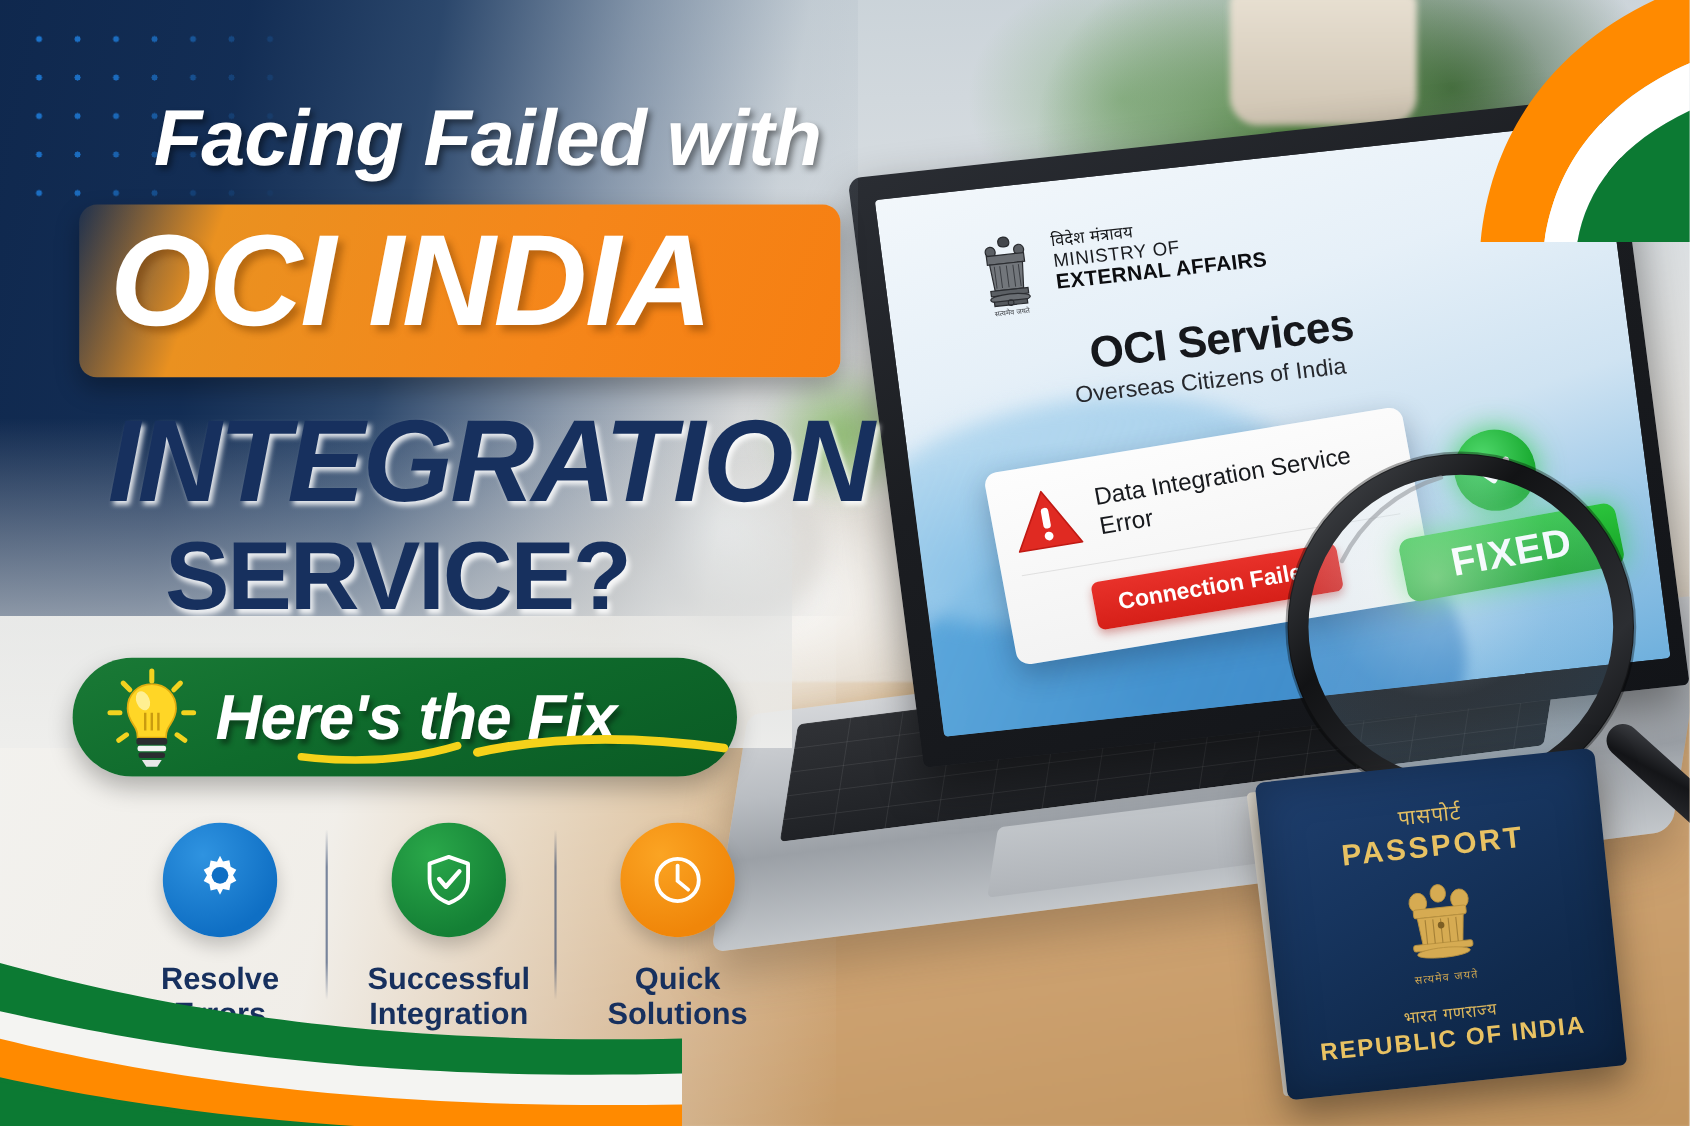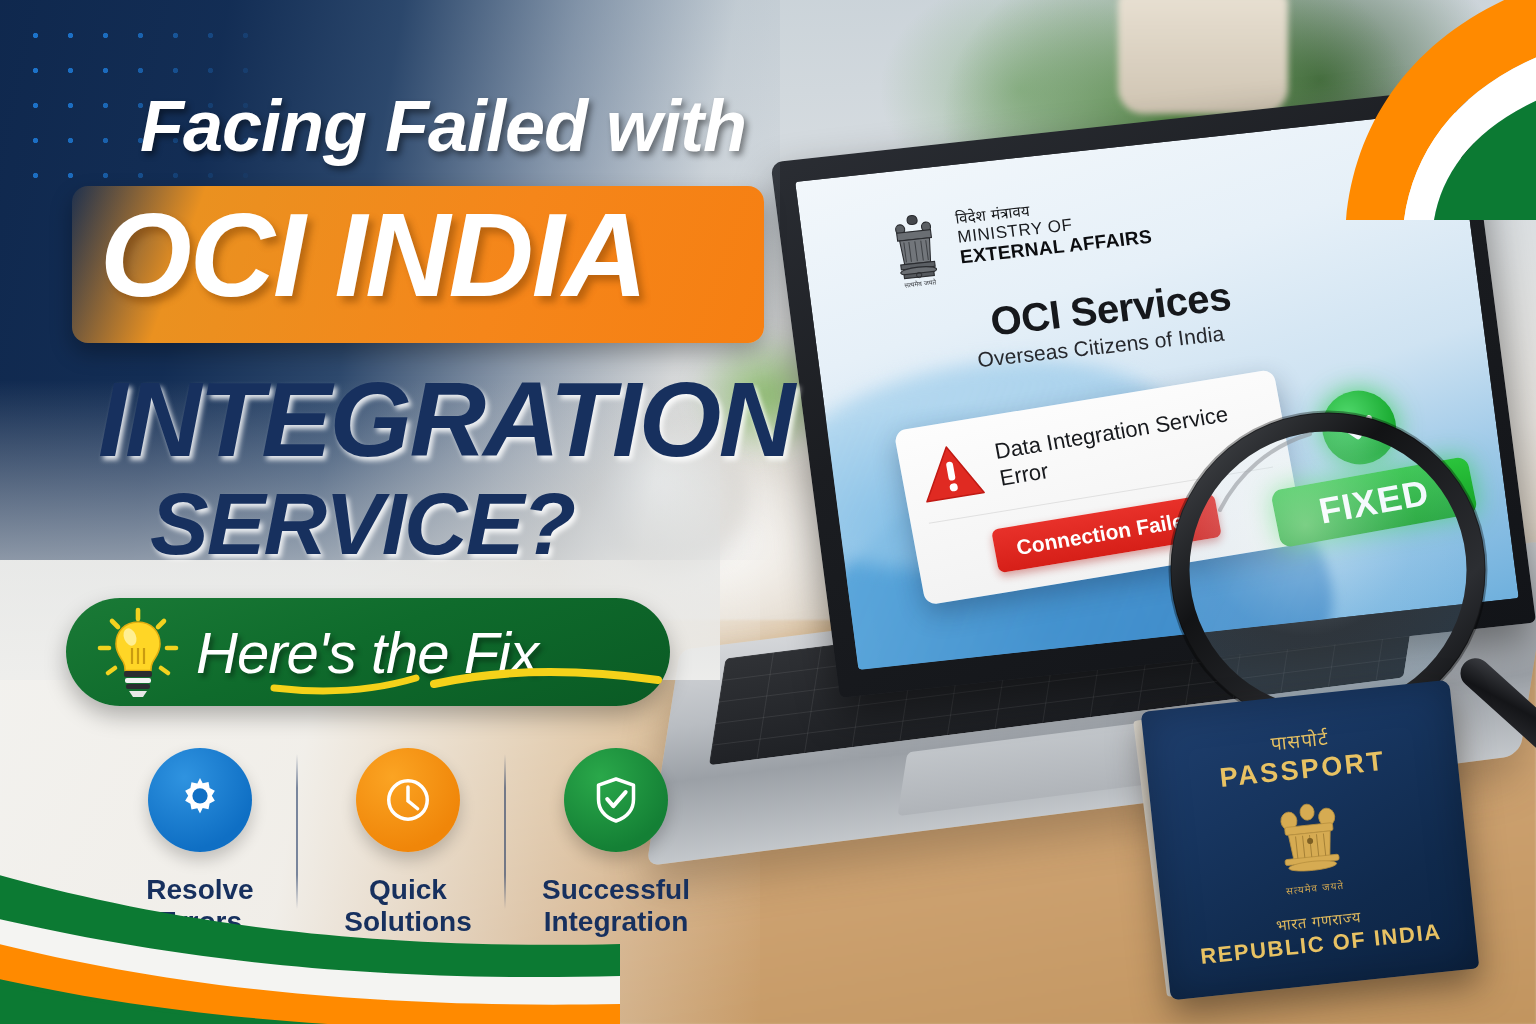--- a/index.html
+++ b/index.html
@@ -258,37 +258,37 @@
   }
   .h-line3 {
     position:absolute; left:98px; top:366px;
     font-size:106px; font-weight:bold; font-style:italic;
     color:#17305e; letter-spacing:-2.5px; line-height:1;
     text-shadow:3px 4px 5px rgba(255,255,255,0.85);
     white-space:nowrap;
   }
   .h-line4 {
     position:absolute; left:150px; top:480px;
-    font-size:88px; font-weight:bold; font-style:italic;
+    font-size:88px; font-weight:bold; 
     color:#17305e; letter-spacing:-2px; line-height:1;
     text-shadow:3px 4px 5px rgba(255,255,255,0.85);
     white-space:nowrap;
   }
 
   
   .cta {
     position:absolute; left:66px; top:598px; width:604px; height:108px;
     background:linear-gradient(160deg,#1a7a36 0%, #0f6b2c 45%, #0a5a24 100%);
     border-radius:54px;
     box-shadow:0 10px 22px rgba(0,0,0,0.28);
     display:flex; align-items:center;
   }
   .bulb { width:92px; height:96px; margin-left:26px; flex:none; }
   .cta-text {
-    font-size:58px; font-weight:normal; font-style:italic; color:#fff;
+    font-size:58px; font-weight:bold; font-style:italic; color:#fff;
     letter-spacing:-1px; margin-left:12px;
     text-shadow:3px 4px 5px rgba(0,0,0,0.38);
     white-space:nowrap;
   }
   .cta-swoosh { position:absolute; left:200px; top:62px; width:400px; height:40px; }
 
   
   .features { position:absolute; left:96px; top:748px; width:670px; display:flex; }
   .feature { width:208px; text-align:center; position:relative; }
   .f-circle {
@@ -491,43 +491,43 @@
         </svg>
       </div>
       <div class="f-label">
         <div>Resolve</div>
         <div>Errors</div>
       </div>
     </div>
 
     <div class="feature">
       <div class="f-div"></div>
+      <div class="f-circle f-green">
+        <svg viewBox="0 0 64 64" width="56" height="56">
+          <path d="M32 8l20 7v16c0 13-9 21-20 25C21 52 12 44 12 31V15z" fill="none" stroke="#fff" stroke-width="4" stroke-linejoin="round"></path>
+          <path d="M22 31l7 8 14-16" fill="none" stroke="#fff" stroke-width="4.6" stroke-linecap="round" stroke-linejoin="round"></path>
+        </svg>
+      </div>
+      <div class="f-label">
+        <div>Successful</div>
+        <div>Integration</div>
+      </div>
+    </div>
+
+    <div class="feature">
+      <div class="f-div"></div>
       <div class="f-circle f-orange">
         <svg viewBox="0 0 64 64" width="56" height="56">
           <circle cx="32" cy="32" r="22" fill="none" stroke="#fff" stroke-width="4"></circle>
           <path d="M32 17v16l11 9" fill="none" stroke="#fff" stroke-width="4" stroke-linecap="round"></path>
         </svg>
       </div>
       <div class="f-label">
         <div>Quick</div>
         <div>Solutions</div>
-      </div>
-    </div>
-
-    <div class="feature">
-      <div class="f-div"></div>
-      <div class="f-circle f-green">
-        <svg viewBox="0 0 64 64" width="56" height="56">
-          <path d="M32 8l20 7v16c0 13-9 21-20 25C21 52 12 44 12 31V15z" fill="none" stroke="#fff" stroke-width="4" stroke-linejoin="round"></path>
-          <path d="M22 31l7 8 14-16" fill="none" stroke="#fff" stroke-width="4.6" stroke-linecap="round" stroke-linejoin="round"></path>
-        </svg>
-      </div>
-      <div class="f-label">
-        <div>Successful</div>
-        <div>Integration</div>
       </div>
     </div>
   </div>
 
   <svg class="ribbon-tr" viewBox="0 0 260 250">
     <path d="M60 250 C70 140 140 50 270 10 L270 -10 L300 -10 L300 70 C190 100 130 165 118 250 Z" fill="#ff8a00"></path>
     <path d="M118 250 C130 165 190 100 300 70 L300 112 C205 140 158 190 148 250 Z" fill="#ffffff"></path>
     <path d="M148 250 C158 190 205 140 300 112 L300 250 Z" fill="#0c7a33"></path>
   </svg>
 

